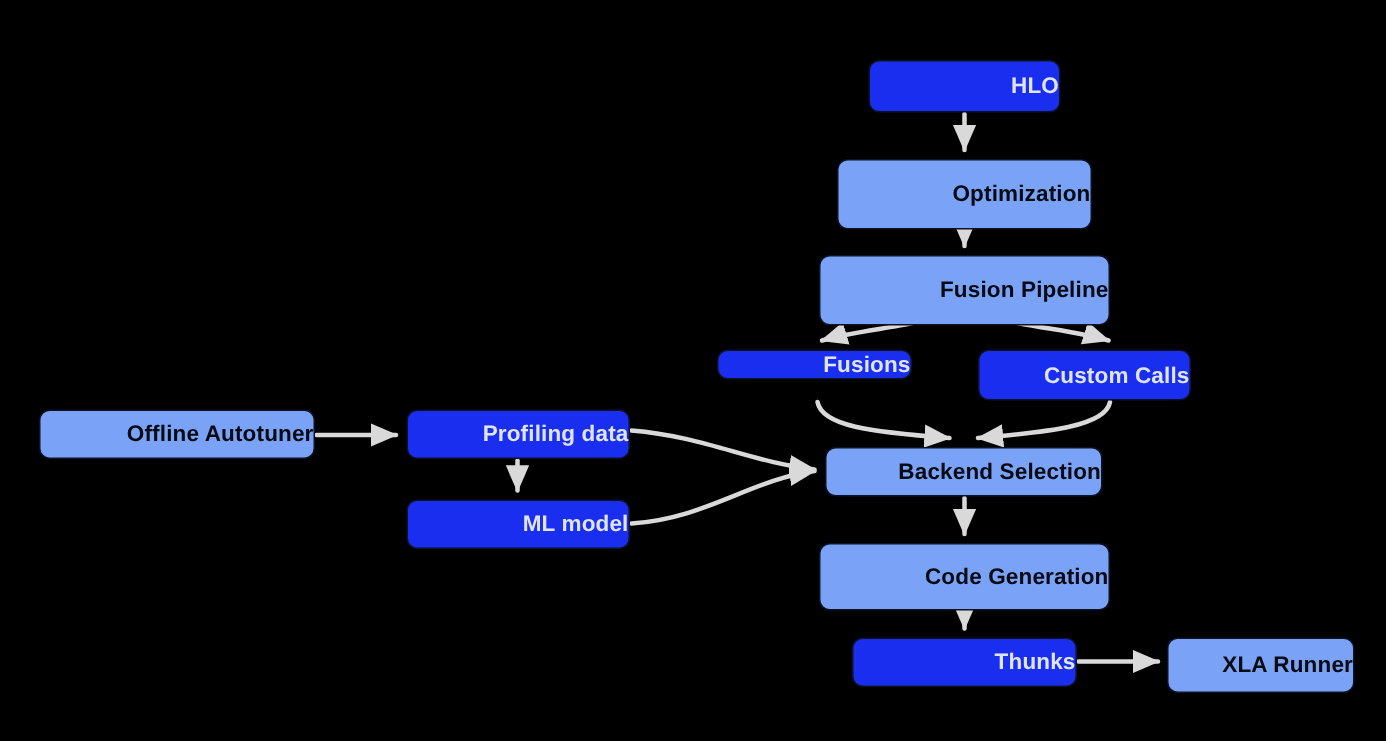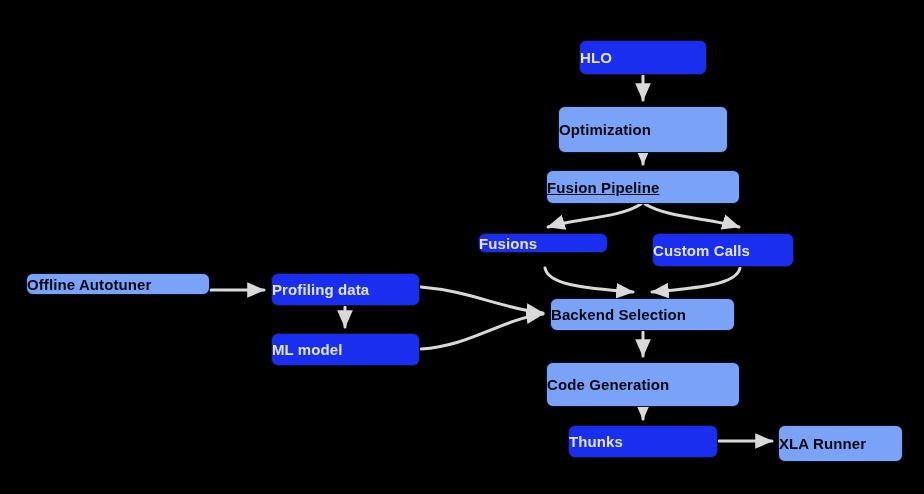--- a/index.html
+++ b/index.html
@@ -19,21 +19,21 @@
     position: absolute;
     left: 0;
     top: 0;
     width: 924px;
     height: 494px;
   }
   .node {
     position: absolute;
     display: flex;
     align-items: center;
-    justify-content: flex-start;
+    justify-content: flex-end;
     box-sizing: border-box;
     border-radius: 7px;
     border: 1px solid #0d1226;
     font-size: 15px;
     font-weight: bold;
     letter-spacing: 0.1px;
     white-space: nowrap;
     z-index: 2;
   }
   .node.dark {
@@ -71,30 +71,30 @@
         <path d="M 719 441 L 772 441" fill="none" stroke="#d9d9d9" stroke-width="3" stroke-linecap="round" marker-end="url(#arrowhead)"></path>
       </g>
   </svg>
   <div id="node-layer">
       <div class="node dark" style="left: 579px; top: 40px; width: 128px; height: 35px;">
         <span>HLO</span>
       </div>
       <div class="node light" style="left: 558px; top: 106px; width: 170px; height: 47px;">
         <span>Optimization</span>
       </div>
-      <div class="node light" style="left: 546px; top: 170px; width: 194px; height: 34px; text-decoration: underline;">
+      <div class="node light" style="left: 546px; top: 170px; width: 194px; height: 47px;">
         <span>Fusion Pipeline</span>
       </div>
       <div class="node dark" style="left: 478px; top: 233px; width: 130px; height: 20px;">
         <span>Fusions</span>
       </div>
       <div class="node dark" style="left: 652px; top: 233px; width: 142px; height: 34px;">
         <span>Custom Calls</span>
       </div>
-      <div class="node light" style="left: 26px; top: 273px; width: 184px; height: 22px;">
+      <div class="node light" style="left: 26px; top: 273px; width: 184px; height: 33px;">
         <span>Offline Autotuner</span>
       </div>
       <div class="node dark" style="left: 271px; top: 273px; width: 149px; height: 33px;">
         <span>Profiling data</span>
       </div>
       <div class="node dark" style="left: 271px; top: 333px; width: 149px; height: 33px;">
         <span>ML model</span>
       </div>
       <div class="node light" style="left: 550px; top: 298px; width: 185px; height: 33px;">
         <span>Backend Selection</span>

